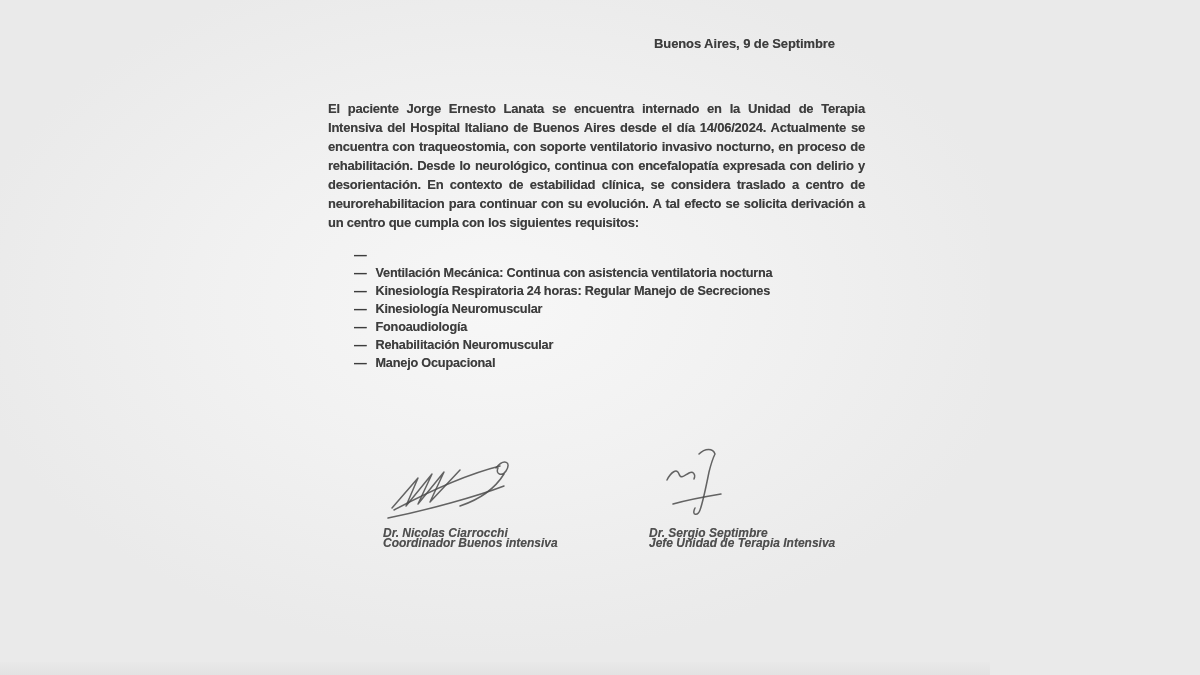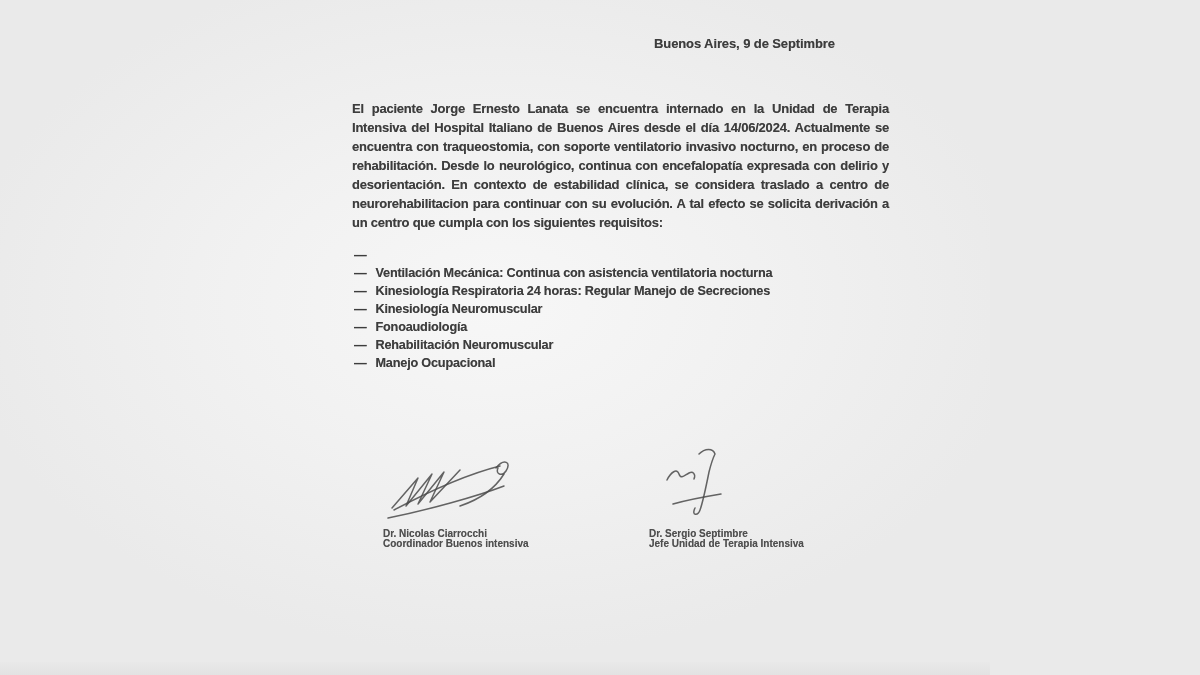--- a/index.html
+++ b/index.html
@@ -17,21 +17,21 @@
     position:absolute;
     color:#3d3d3d;
     text-shadow:0 0 0.6px rgba(70,70,70,.55);
   }
   .date-line{
     left:654px;top:36px;
     font-size:13px;font-weight:700;letter-spacing:-0.1px;
     white-space:nowrap;
   }
   .para{
-    left:352px;width:537px;
+    left:328px;width:537px;
     font-size:13px;font-weight:600;
     line-height:19px;letter-spacing:-0.22px;
     text-align:justify;
     margin:0;
   }
   .p-intro{top:99px;}
   .p-reco{top:384px;}
   .p-consent{top:567px;}
   .req-list{
     position:absolute;left:332px;top:246px;width:537px;
@@ -47,23 +47,24 @@
     margin-left:22px;margin-right:9px;
     font-weight:600;
   }
   .sig-svg{position:absolute;}
   .sig-svg path{
     fill:none;stroke:#4a4a4a;stroke-width:1.5;
     stroke-linecap:round;stroke-linejoin:round;opacity:.85;
   }
   .sig-caption{
     position:absolute;
-    font-size:10px;line-height:9.5px;font-weight:600;
+    font-size:12px;line-height:9.5px;font-weight:600;
     color:#4f4f4f;white-space:nowrap;
     text-shadow:0 0 0.5px rgba(80,80,80,.5);
+    font-style:italic;
   }
   .cap-left{left:383px;top:529px;}
   .cap-right{left:649px;top:529px;}
   .bottom-band{
     position:absolute;left:0;bottom:0;width:100%;height:13px;
     background:linear-gradient(#e9e9e9,#e2e2e2);
   }
 </style>
 </head>
 <body>

